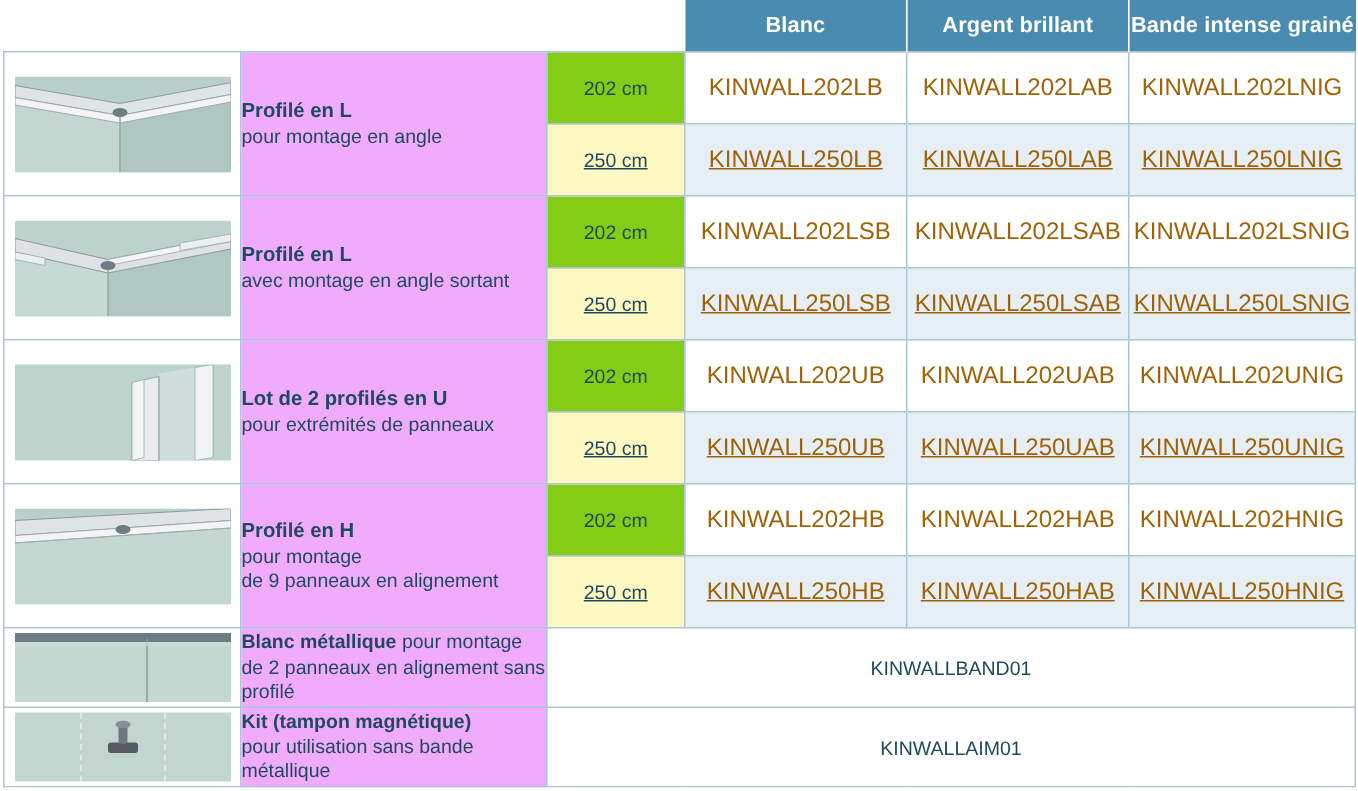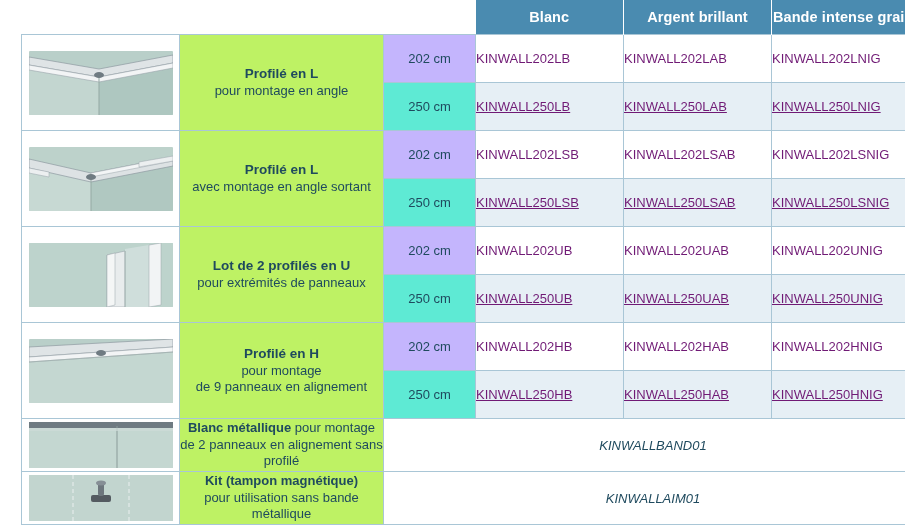--- a/index.html
+++ b/index.html
@@ -12,21 +12,20 @@
     height: 527px;
     font-family: "Liberation Sans", sans-serif;
     color: #1b3a4b;
     overflow: hidden;
   }
   .sheet {
     position: relative;
     width: 905px;
     height: 527px;
     box-sizing: border-box;
-    padding-left: 19px;
   }
   table.product-table {
     border-collapse: collapse;
     table-layout: fixed;
     width: 901px;
     margin-left: 2px;
   }
   table.product-table td, table.product-table th {
     padding: 0;
     vertical-align: middle;
@@ -48,44 +47,44 @@
     font-weight: bold;
     text-align: center;
     height: 34px;
     border-right: 1px solid #ffffff;
     letter-spacing: .1px;
   }
   .hdr.last { border-right: none; }
 
   
   .cell {
-    font-size: 13px;
-    color: #701a75;
+    text-align: center;
+    font-size: 16px;
+    color: #a16207;
     height: 47px;
     border: 1px solid #a9c6d6;
     background: #ffffff;
   }
   .cell.alt { background: #e6eff5; text-decoration: underline; }
   .size {
     text-align: center;
     font-size: 13px;
     color: #1f4a5e;
     border: 1px solid #a9c6d6;
-    background: #c4b5fd;
-  }
-  .size.alt { background: #5eead4; }
+    background: #84cc16;
+  }
+  .size.alt { background: #fef9c3; text-decoration: underline; }
 
   .desc {
     border: 1px solid #a9c6d6;
-    background: #bef264;
+    background: #f0abfc;
     padding: 6px 10px 6px 12px;
     font-size: 13px;
     line-height: 1.25;
     color: #1f4a5e;
-    text-align: center;
   }
   .desc .t1 { font-weight: bold; font-size: 13.5px; display: block; }
   .desc .t2 { display: block; }
   .desc-inline { font-size: 13px; line-height: 1.3; }
   .desc-inline .b { font-weight: bold; }
 
   .imgcell {
     border: 1px solid #a9c6d6;
     background: #ffffff;
     padding: 0;
@@ -103,21 +102,20 @@
     height: 46px;
     margin: 3px auto;
     display: block;
   }
   .span-cell {
     text-align: center;
     font-size: 13px;
     color: #1f4a5e;
     border: 1px solid #a9c6d6;
     background: #ffffff;
-    font-style: italic;
   }
   .bottom-rule {
     height: 3px;
     background: #ffffff;
   }
 </style>
 </head>
 <body>
 
 <div class="sheet">

